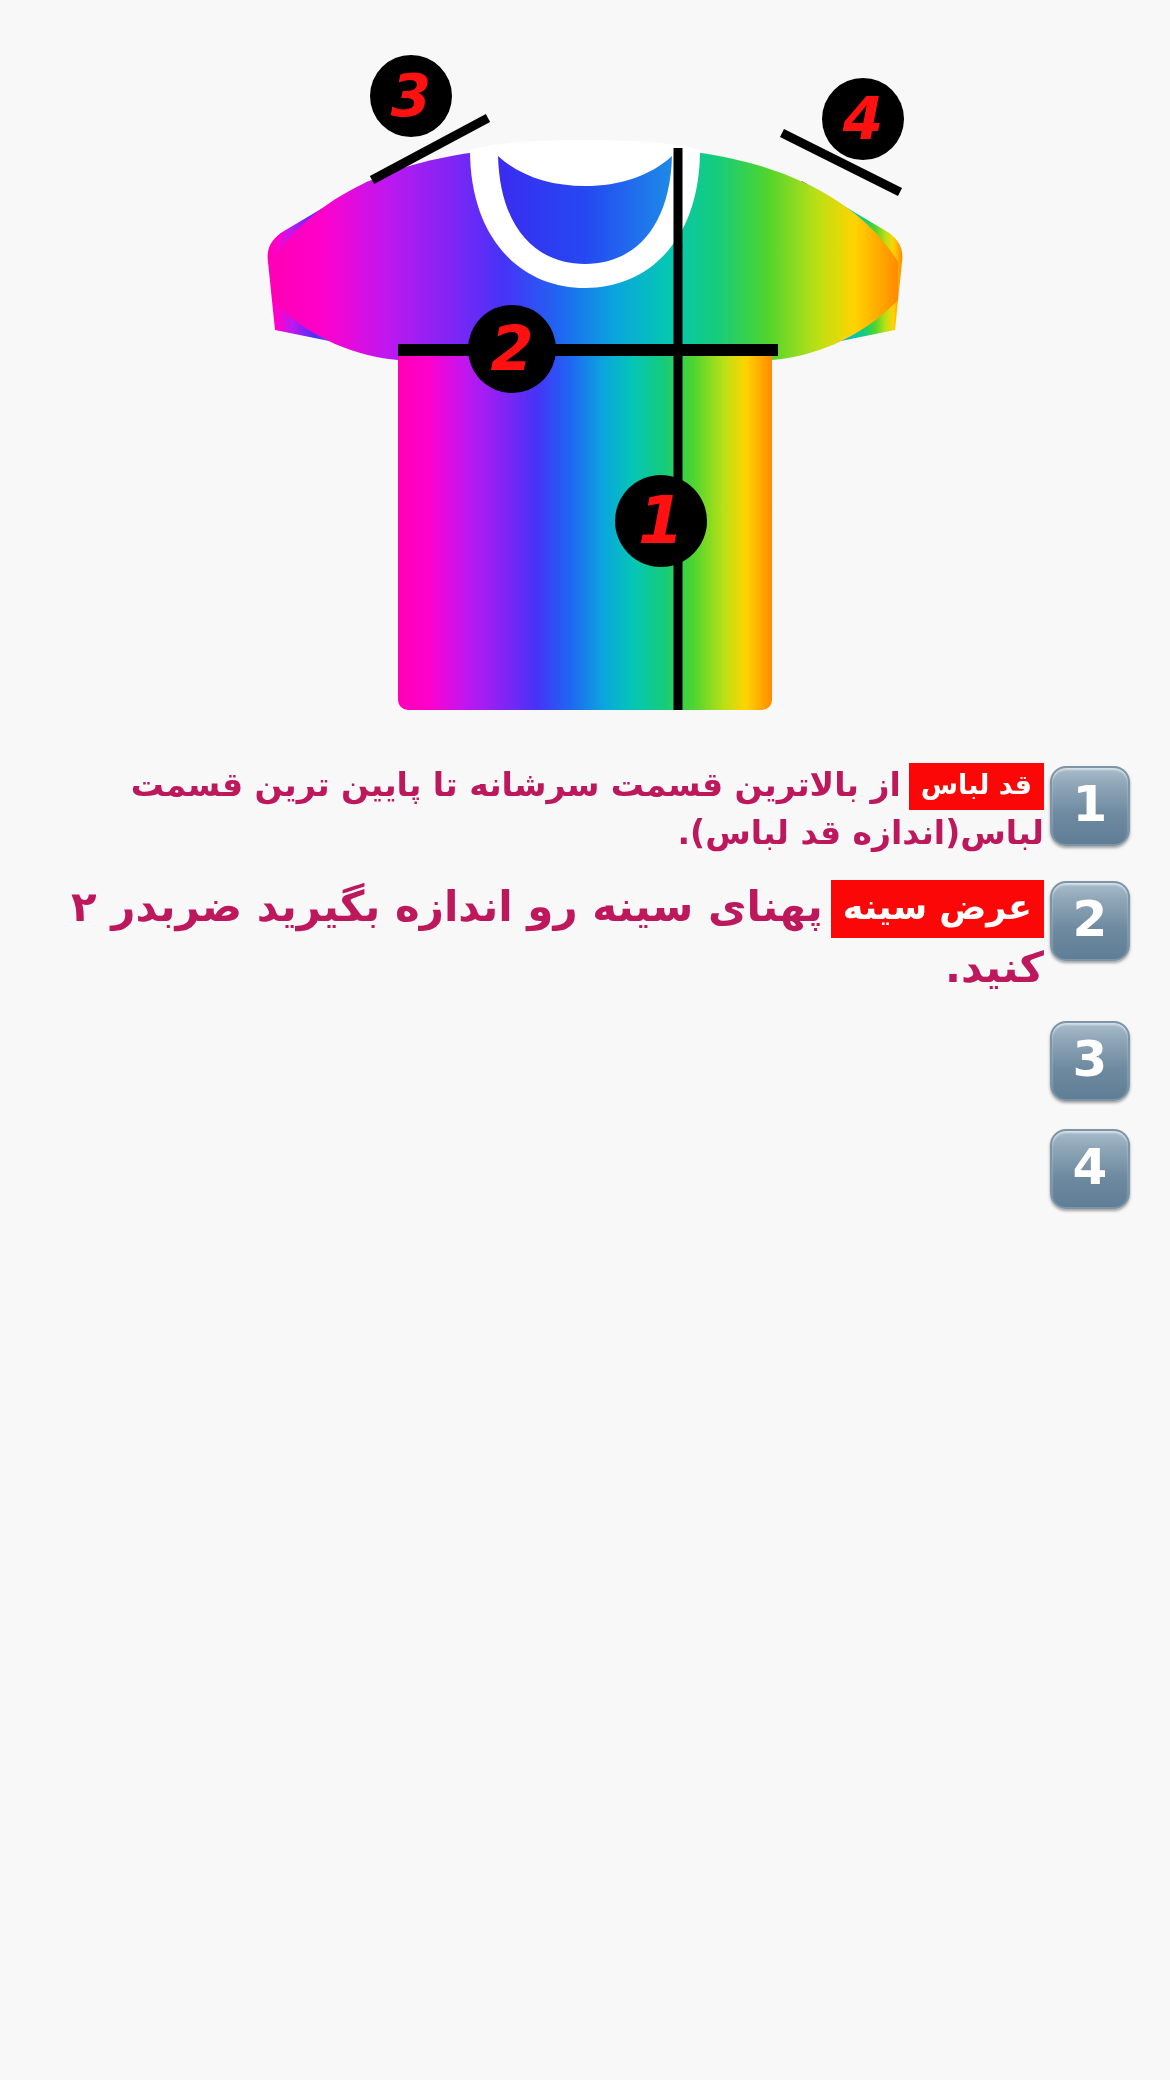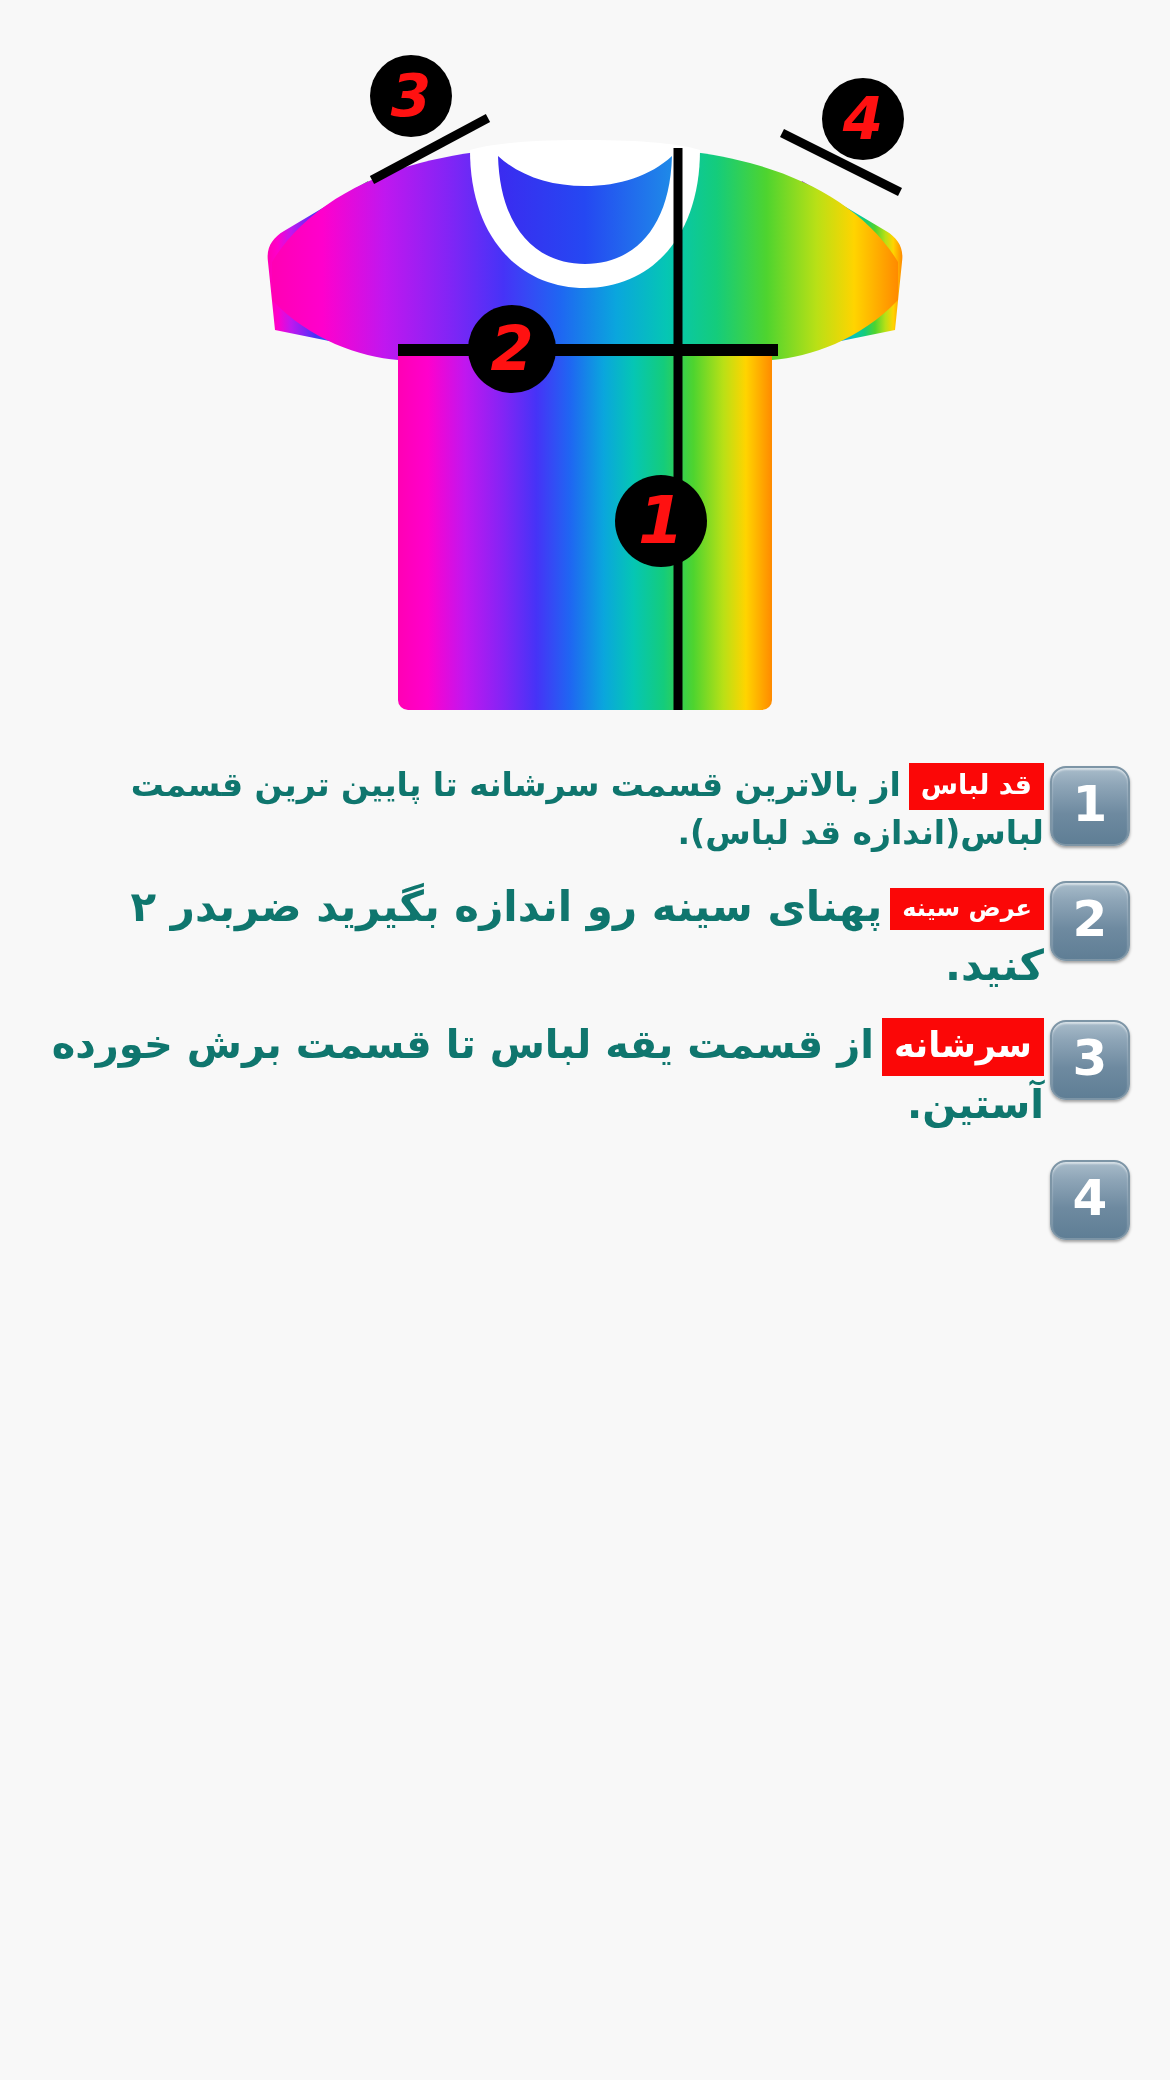--- a/index.html
+++ b/index.html
@@ -95,27 +95,27 @@
   .step-tag {
     display: inline-block;
     background: #fb0707;
     color: #ffffff;
     padding: 3px 12px 5px 12px;
     margin-left: 8px;
     vertical-align: middle;
     font-weight: bold;
     white-space: nowrap;
   }
-  .step-text { color: #0f766e; font-weight: bold; }
+  .step-text { color: #be185d; font-weight: bold; }
 
   
   #step-row-1 .step-body { font-size: 33px; }
   #step-row-1 .step-tag  { font-size: 27px; }
   #step-row-2 .step-body { font-size: 42px; }
-  #step-row-2 .step-tag  { font-size: 24px; }
+  #step-row-2 .step-tag  { font-size: 35px; }
   #step-row-3 .step-body { font-size: 40px; }
   #step-row-3 .step-tag  { font-size: 35px; }
   #step-row-4 .step-body { font-size: 40px; }
   #step-row-4 .step-tag  { font-size: 42px; padding: 2px 12px 6px 12px; }
 
   #step-row-1 { margin-bottom: 20px; }
   #step-row-2 { margin-bottom: 20px; }
   #step-row-3 { margin-bottom: 24px; }
 </style>
 </head>
@@ -204,22 +204,19 @@
 
   <div class="step-row" id="step-row-2">
     <div class="step-badge">2</div>
     <div class="step-body">
       <span class="step-tag">عرض سینه</span><span class="step-text">پهنای سینه رو اندازه بگیرید ضربدر ۲ کنید.</span>
     </div>
   </div>
 
   <div class="step-row" id="step-row-3">
     <div class="step-badge">3</div>
-    <div class="step-body">
-      <span class="step-tag">سرشانه</span><span class="step-text">از قسمت یقه لباس تا قسمت برش خورده آستین.</span>
-    </div>
   </div>
 
   <div class="step-row" id="step-row-4">
     <div class="step-badge">4</div>
   </div>
 
 </div>
 
 </body></html>

